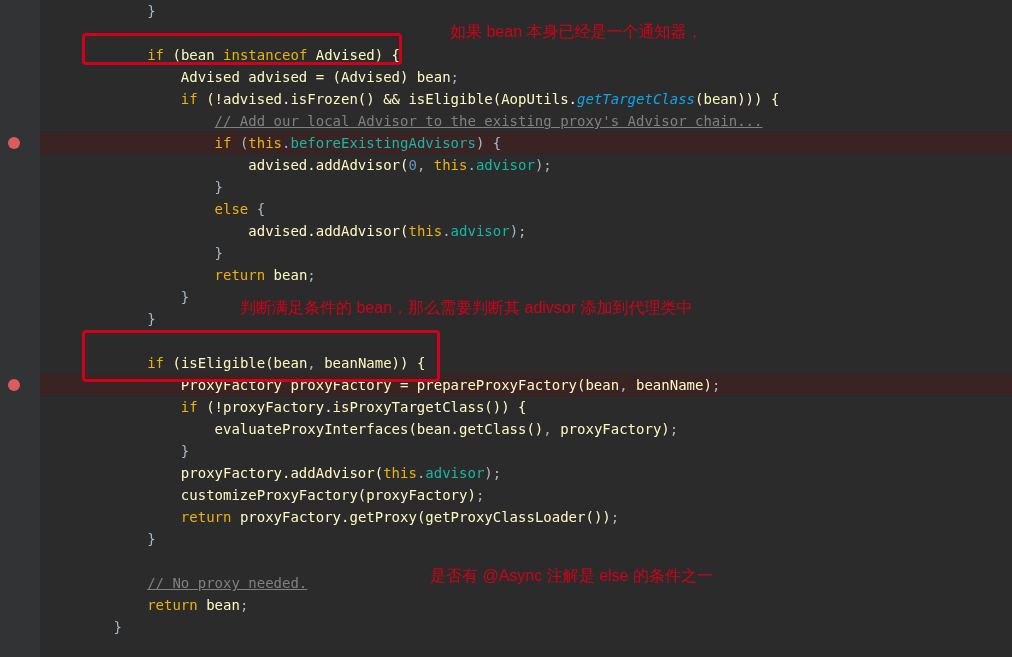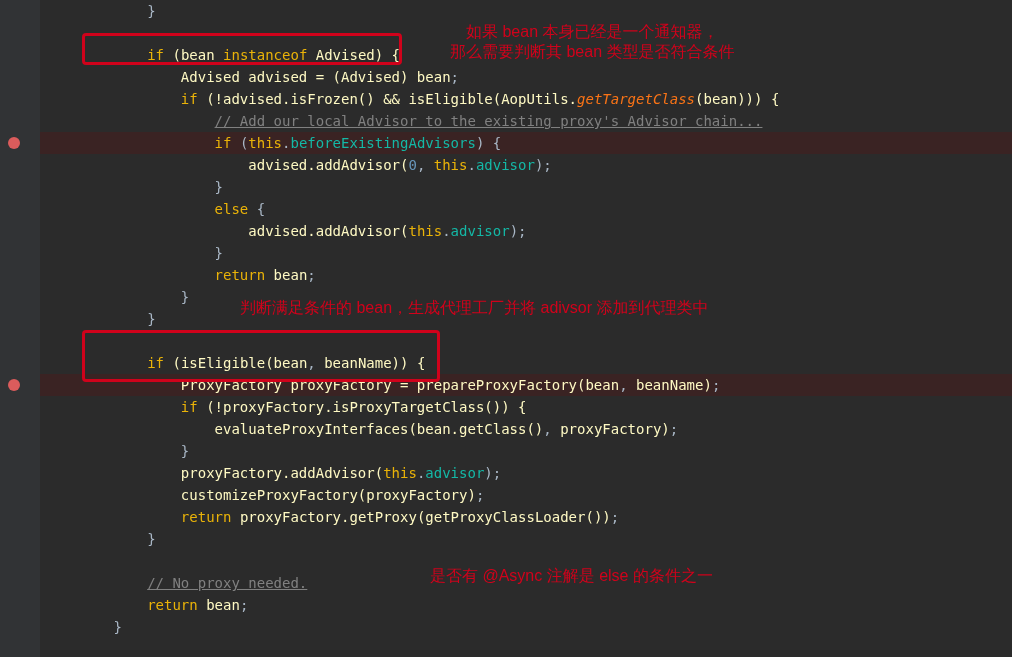--- a/index.html
+++ b/index.html
@@ -31,32 +31,31 @@
     position: absolute;
     left: 40px; top: 0; right: 0;
     white-space: pre;
   }
   .line { height: 22px; padding-left: 6px; }
   .bp-line { background: #3a2323; }
   .kw { color: #eab308; text-align: center; }
   .str, .num { color: #6897bb; }
   .ident { color: #fef9c3; }
   .field { color: #14b8a6; }
-  .static { color: #f97316; font-style: italic; }
+  .static { color: #0ea5e9; font-style: italic; }
   .comment { color: #808080; text-decoration: underline; }
   .punct { color: #a9b7c6; }
 
   .anno {
     position: absolute;
     color: #d0021b;
     font-family: "PingFang SC", "Microsoft YaHei", sans-serif;
     font-size: 16px;
     line-height: 20px;
     font-weight: 500;
-    text-align: center;
   }
   .box {
     position: absolute;
     border: 3px solid #d0021b;
     border-radius: 4px;
     pointer-events: none;
   }
 </style>
 </head>
 <body>
@@ -66,16 +65,15 @@
     <div class="breakpoint" style="top: 379px;"></div>
   </div>
 
 <div class="code" id="code"><div class="line">            <span class="punct">}</span></div><div class="line"></div><div class="line">            <span class="kw">if </span><span class="ident">(bean </span><span class="kw">instanceof </span><span class="ident">Advised) {</span></div><div class="line">                <span class="ident">Advised advised = (Advised) bean</span><span class="punct">;</span></div><div class="line">                <span class="kw">if </span><span class="ident">(!advised.isFrozen() &amp;&amp; isEligible(AopUtils.</span><span class="static">getTargetClass</span><span class="ident">(bean))) {</span></div><div class="line">                    <span class="comment">// Add our local Advisor to the existing proxy's Advisor chain...</span></div><div class="line bp-line">                    <span class="kw">if </span><span class="punct">(</span><span class="kw">this</span><span class="punct">.</span><span class="field">beforeExistingAdvisors</span><span class="punct">) {</span></div><div class="line">                        <span class="ident">advised.addAdvisor(</span><span class="num">0</span><span class="punct">, </span><span class="kw">this</span><span class="punct">.</span><span class="field">advisor</span><span class="punct">);</span></div><div class="line">                    <span class="punct">}</span></div><div class="line">                    <span class="kw">else </span><span class="punct">{</span></div><div class="line">                        <span class="ident">advised.addAdvisor(</span><span class="kw">this</span><span class="punct">.</span><span class="field">advisor</span><span class="punct">);</span></div><div class="line">                    <span class="punct">}</span></div><div class="line">                    <span class="kw">return </span><span class="ident">bean</span><span class="punct">;</span></div><div class="line">                <span class="punct">}</span></div><div class="line">            <span class="punct">}</span></div><div class="line"></div><div class="line">            <span class="kw">if </span><span class="ident">(isEligible(bean</span><span class="punct">, </span><span class="ident">beanName)) {</span></div><div class="line bp-line">                <span class="ident">ProxyFactory proxyFactory = prepareProxyFactory(bean</span><span class="punct">, </span><span class="ident">beanName)</span><span class="punct">;</span></div><div class="line">                <span class="kw">if </span><span class="ident">(!proxyFactory.isProxyTargetClass()) {</span></div><div class="line">                    <span class="ident">evaluateProxyInterfaces(bean.getClass()</span><span class="punct">, </span><span class="ident">proxyFactory)</span><span class="punct">;</span></div><div class="line">                <span class="punct">}</span></div><div class="line">                <span class="ident">proxyFactory.addAdvisor(</span><span class="kw">this</span><span class="punct">.</span><span class="field">advisor</span><span class="punct">);</span></div><div class="line">                <span class="ident">customizeProxyFactory(proxyFactory)</span><span class="punct">;</span></div><div class="line">                <span class="kw">return </span><span class="ident">proxyFactory.getProxy(getProxyClassLoader())</span><span class="punct">;</span></div><div class="line">            <span class="punct">}</span></div><div class="line"></div><div class="line">            <span class="comment">// No proxy needed.</span></div><div class="line">            <span class="kw">return </span><span class="ident">bean</span><span class="punct">;</span></div><div class="line">        <span class="punct">}</span></div></div>
 
 <div class="box" style="left:82px; top:33px; width:320px; height:32px;"></div>
 <div class="box" style="left:82px; top:330px; width:358px; height:52px;"></div>
 
 <div class="anno" style="left:450px; top:22px;">
   <div>如果 bean 本身已经是一个通知器，</div>
-  <div>那么需要判断其 bean 类型是否符合条件</div>
 </div>
-<div class="anno" style="left:240px; top:298px;">判断满足条件的 bean，生成代理工厂并将 adivsor 添加到代理类中</div>
+<div class="anno" style="left:240px; top:298px;">判断满足条件的 bean，那么需要判断其 adivsor 添加到代理类中</div>
 <div class="anno" style="left:430px; top:566px;">是否有 @Async 注解是 else 的条件之一</div>
 
 </body></html>

